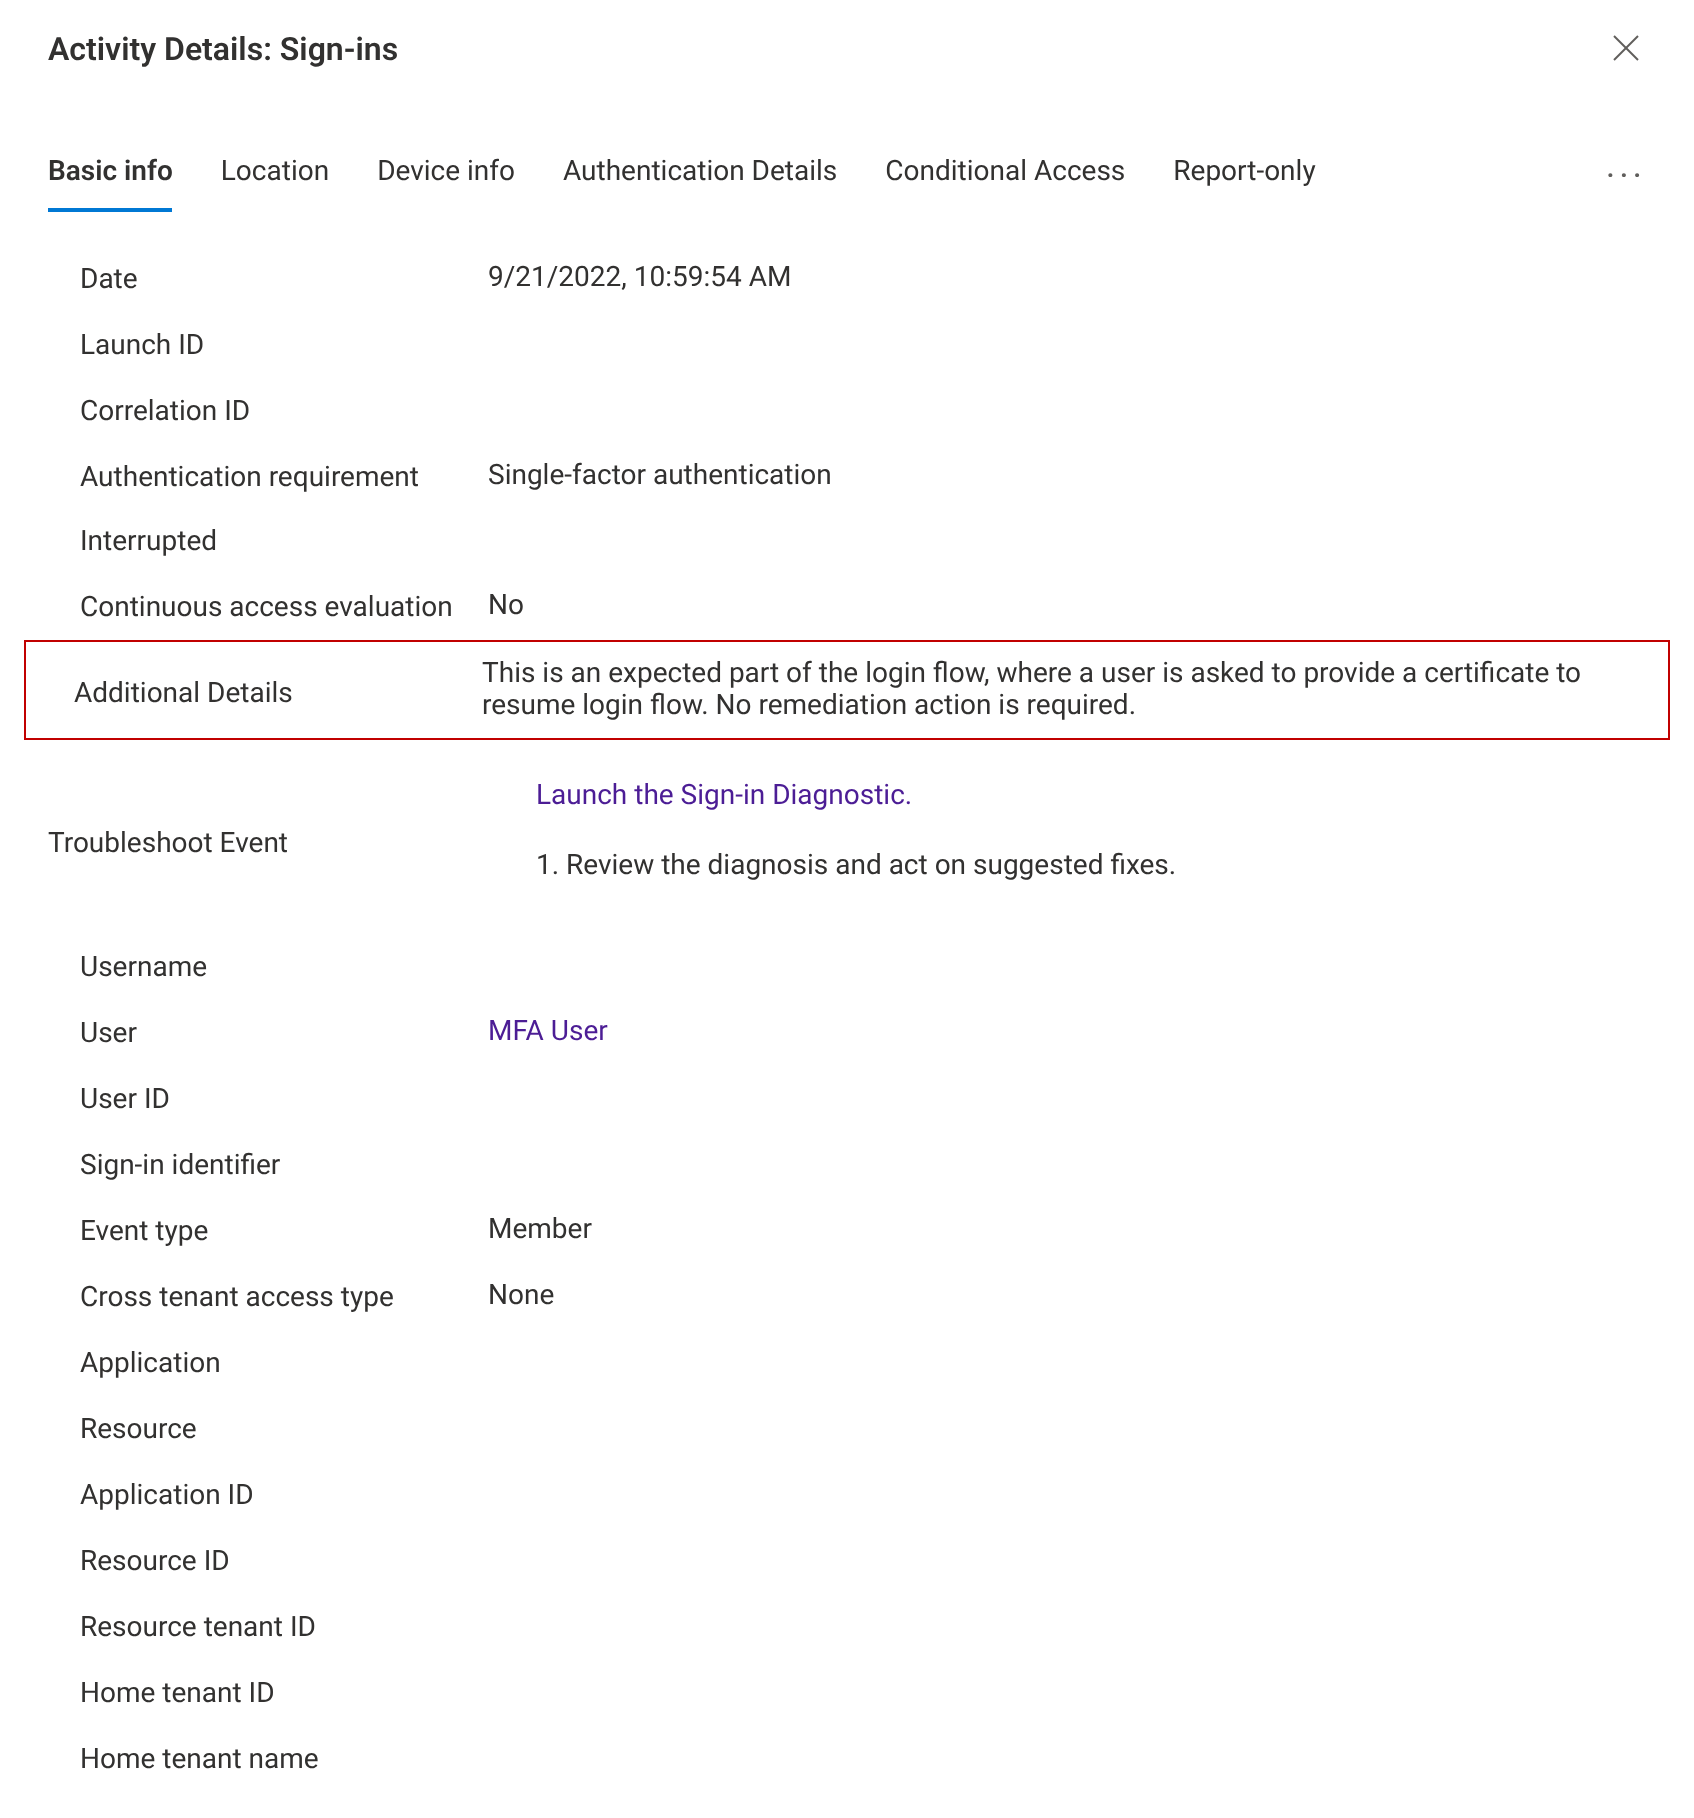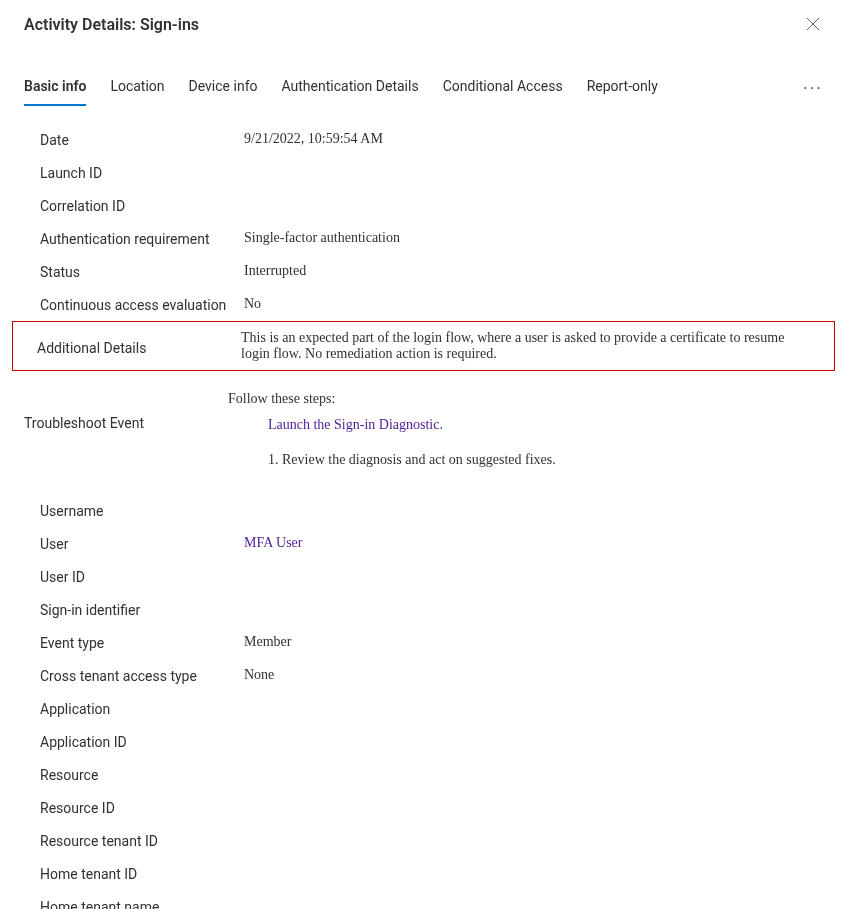--- a/index.html
+++ b/index.html
@@ -73,21 +73,20 @@
   }
   .label {
     flex: 0 0 204px;
     color: #323130;
     padding-right: 10px;
     padding-top: 1px;
   }
   .value {
     flex: 1;
     color: #323130;
-    font-family: Liberation Serif, serif;
   }
   .link {
     color: #4c1d95;
     cursor: pointer;
   }
   .highlight-row {
     border: 1px solid #c10000;
     margin-left: -12px;
     margin-right: -12px;
     padding: 8px 24px;
@@ -173,37 +172,35 @@
       </div>
       <div class="row">
         <div class="label">Correlation ID</div>
         <div class="value"></div>
       </div>
       <div class="row">
         <div class="label">Authentication requirement</div>
         <div class="value">Single-factor authentication</div>
       </div>
       <div class="row">
-        <div class="label">Status</div>
         <div class="value">Interrupted</div>
       </div>
       <div class="row">
         <div class="label">Continuous access evaluation</div>
         <div class="value">No</div>
       </div>
 
       <div class="highlight-row">
         <div class="label">Additional Details</div>
         <div class="value">This is an expected part of the login flow, where a user is asked to provide a certificate to resume login flow. No remediation action is required.</div>
       </div>
 
       <div class="troubleshoot">
         <div class="label">Troubleshoot Event</div>
         <div class="value">
-          <div class="steps-title">Follow these steps:</div>
           <div class="link-line"><span class="link">Launch the Sign-in Diagnostic.</span></div>
           <div class="numbered">1. Review the diagnosis and act on suggested fixes.</div>
         </div>
       </div>
 
       <div class="section-gap"></div>
 
       <div class="row">
         <div class="label">Username</div>
         <div class="value"></div>
@@ -226,25 +223,25 @@
       </div>
       <div class="row">
         <div class="label">Cross tenant access type</div>
         <div class="value">None</div>
       </div>
       <div class="row">
         <div class="label">Application</div>
         <div class="value"></div>
       </div>
       <div class="row">
+        <div class="label">Resource</div>
+        <div class="value"></div>
+      </div>
+      <div class="row">
         <div class="label">Application ID</div>
-        <div class="value"></div>
-      </div>
-      <div class="row">
-        <div class="label">Resource</div>
         <div class="value"></div>
       </div>
       <div class="row">
         <div class="label">Resource ID</div>
         <div class="value"></div>
       </div>
       <div class="row">
         <div class="label">Resource tenant ID</div>
         <div class="value"></div>
       </div>

